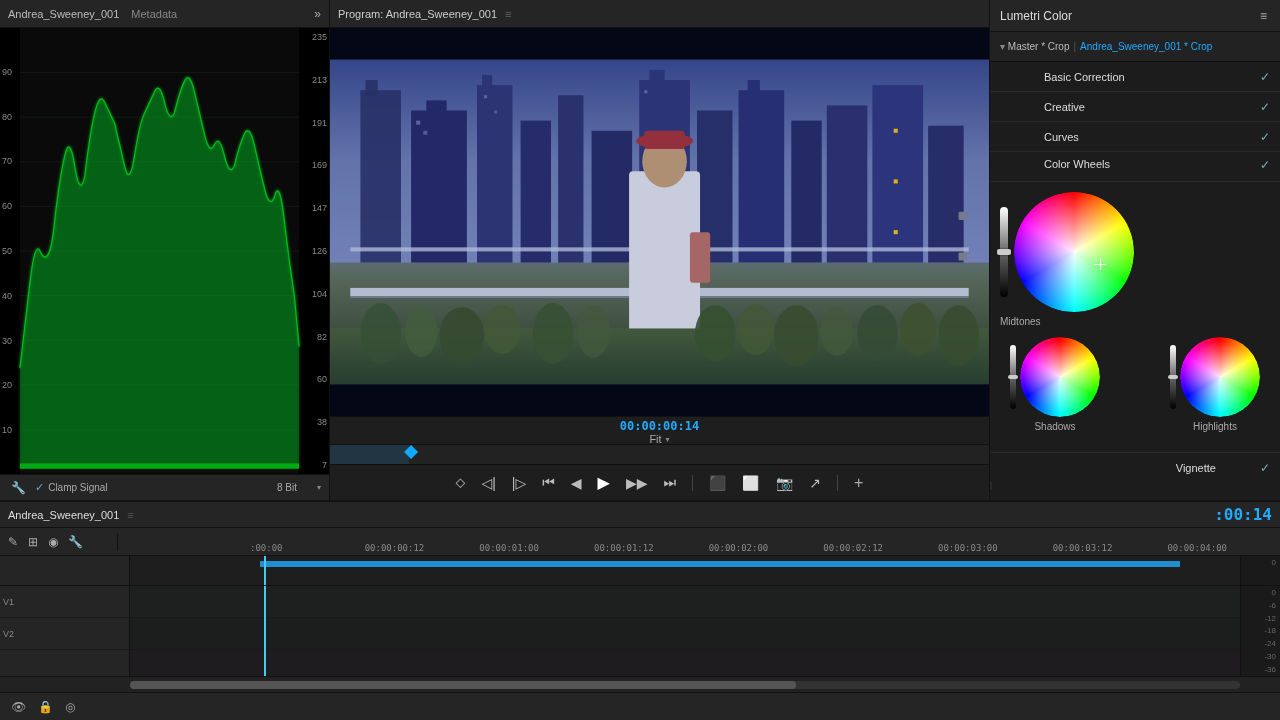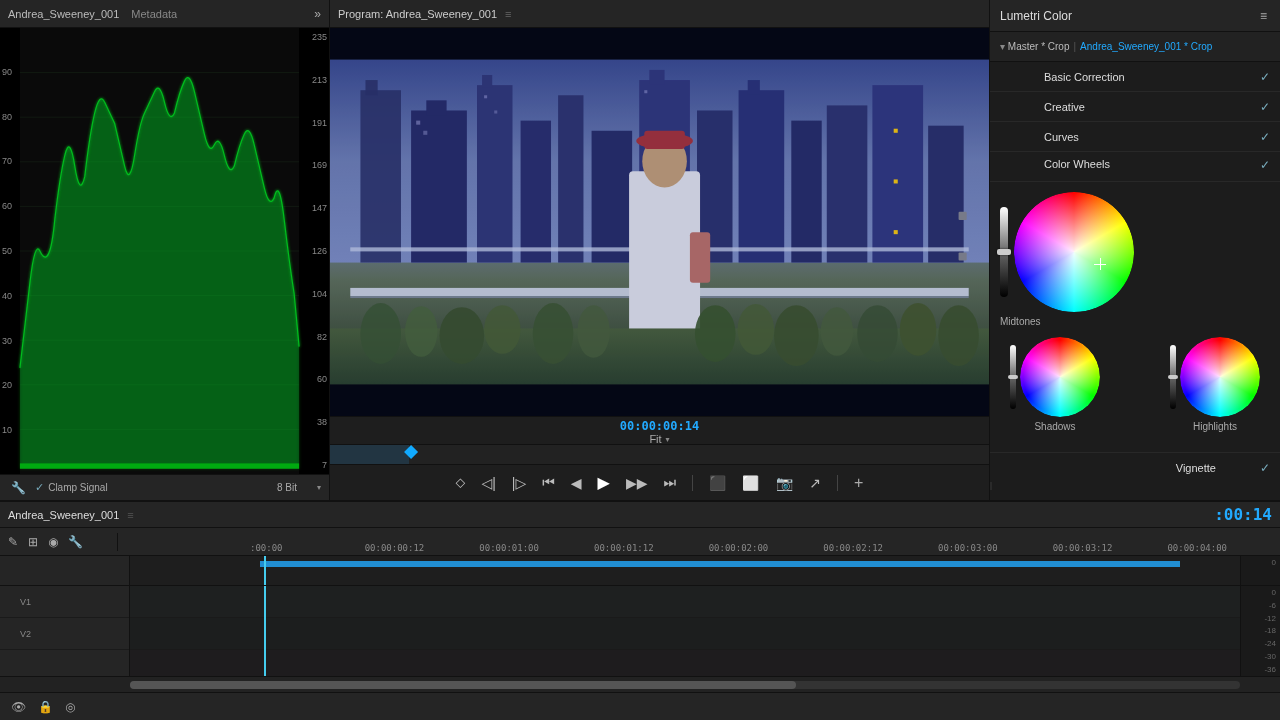--- a/index.html
+++ b/index.html
@@ -645,21 +645,21 @@
       background: #252525;
       border-right: 1px solid #111;
       display: flex;
       flex-direction: column;
     }
 
     .track-header {
       height: 32px;
       display: flex;
       align-items: center;
-      padding: 0 20px;
+      padding: 0 3px;
       border-bottom: 1px solid #1a1a1a;
       font-size: 10px;
       color: #aaa;
       gap: 4px;
     }
 
     
     .right-meter {
       width: 40px;
       background: #1a1a1a;

